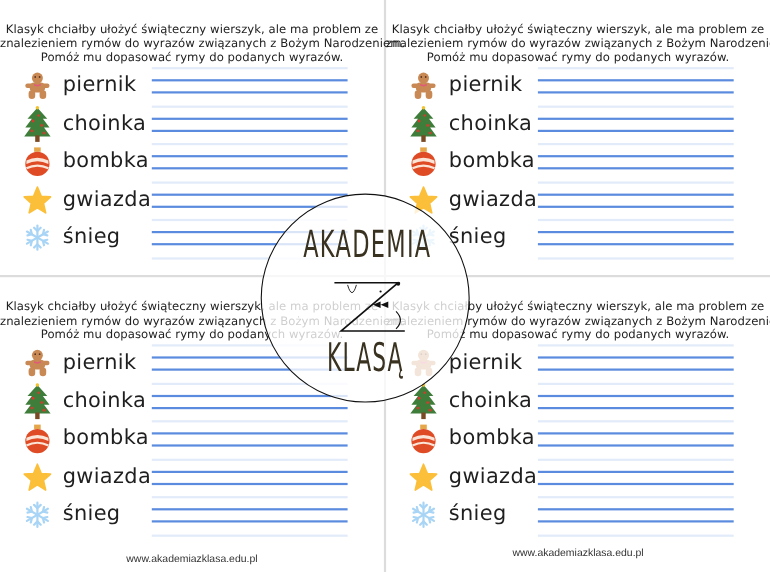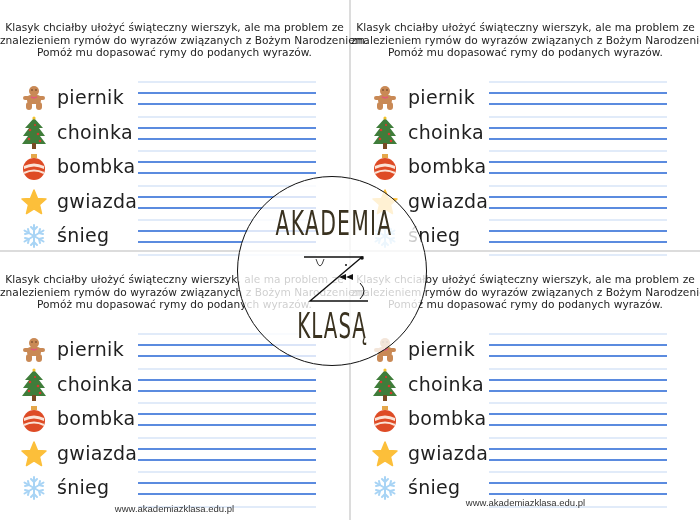--- a/index.html
+++ b/index.html
@@ -15,21 +15,21 @@
   .card.bl { left: 0; top: 252px; height: 268px; }
   .card.br { left: 351px; top: 252px; height: 268px; }
 
   .instructions {
     position: absolute; left: 0; top: 21px; width: 349px;
     text-align: center; font-size: 10.6px; line-height: 12.5px; color: #222;
     letter-spacing: 0.05px;
   }
   .instructions div { white-space: nowrap; }
 
-  .rows { position: absolute; left: 0; top: 80px; width: 349px; }
+  .rows { position: absolute; left: 0; top: 60px; width: 349px; }
   .row { position: relative; height: 34.5px; }
   .row .icon { position: absolute; left: 20px; top: 4px; width: 28px; height: 28px; display: flex; align-items: center; justify-content: center; }
   .row .word { position: absolute; left: 57px; top: 4px; font-size: 19px; line-height: 26px; color: #1f1f1f; letter-spacing: 0.3px; }
   .lines { position: absolute; left: 138px; top: 0; width: 178px; height: 34.5px; }
   .lines .l { position: absolute; left: 0; width: 100%; }
   .lines .light { height: 2px; background: #e1ebf9; }
   .lines .blue { height: 2px; background: #5b8bdf; }
 
   .footer { position: absolute; width: 349px; text-align: center; font-family: "Liberation Sans", sans-serif; font-size: 9.5px; color: #333; }
   .card.bl .footer { top: 251px; }

